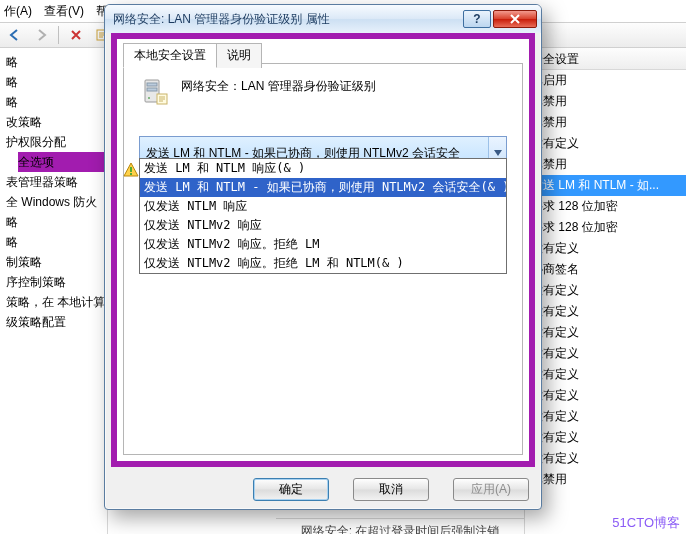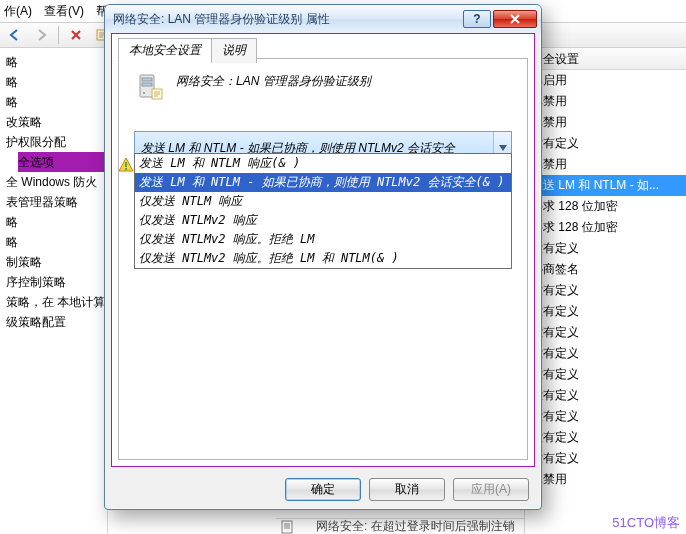--- a/index.html
+++ b/index.html
@@ -16,59 +16,59 @@
 
   .bg-main { position: absolute; top: 48px; left: 0; right: 0; bottom: 0; display: flex; }
   .bg-tree { width: 108px; border-right: 1px solid #d8d8d8; padding: 4px 0 4px 6px; line-height: 20px; overflow:hidden; white-space:nowrap;}
   .bg-tree div { }
   .bg-tree .sel { background: #a21caf; margin-left: 12px; }
   .bg-right { flex: 1; position: relative; }
   .bg-list { position:absolute; top:0; bottom:0; right:0; width:162px; border-left:1px solid #d8d8d8; }
   .bg-list .hdr { height:22px; border-bottom:1px solid #d8d8d8; background:linear-gradient(#fdfdfd,#eee); padding:3px 6px;}
   .bg-list .row { padding:2px 6px; white-space:nowrap; overflow:hidden; text-overflow:ellipsis;}
   .bg-list .row.sel { background:#3399ff; color:#fff;}
-  .bg-status { position:absolute; left:168px; right:162px; bottom:0; height:16px; border-top:1px solid #d8d8d8; display:flex; align-items:center; gap:20px; padding:0 4px; color:#444;}
+  .bg-status { position:absolute; left:168px; right:162px; bottom:0; height:16px; border-top:1px solid #d8d8d8; display:flex; align-items:center; gap:4px; padding:0 4px; color:#444;flex-direction:column;}
   .watermark { position:absolute; right:6px; bottom:2px; color:#8b5cf6; font-size:13px; }
 
   
   .dlg { position:absolute; left:104px; top:4px; width:438px; height:506px;
     border:1px solid #5a7ca0; border-radius:6px 6px 4px 4px; background:#f0f0f0;
     box-shadow: 0 0 0 1px rgba(255,255,255,.6) inset, 6px 8px 20px rgba(0,0,0,.35);}
   .dlg-title { height:28px; border-radius:5px 5px 0 0;
     background:linear-gradient(#f7fbff,#dce9f7 48%,#cde0f3 52%,#e8f1fb);
     display:flex; align-items:center; padding:0 4px 0 8px; }
   .dlg-title .txt { flex:1; color:#1b3a5f; }
   .winbtns { display:flex; gap:0; }
   .winbtn { width:28px; height:18px; border:1px solid #3e6fa0; border-radius:2px; display:flex;align-items:center;justify-content:center; margin-left:2px;}
   .winbtn.help { background:linear-gradient(#eaf3fc,#bcd6ef); color:#1b3a5f; font-weight:bold;}
   .winbtn.close { width:44px; background:linear-gradient(#f29a8e,#d9442f 48%,#c81e0b 52%,#e96c58); color:#fff; border-color:#8c1a0b;}
   .winbtn.close svg { stroke:#fff; }
 
-  .dlg-body { position:absolute; top:28px; left:6px; right:6px; bottom:42px; background:#fff; border:1px solid #a21caf;font-style:italic;}
+  .dlg-body { position:absolute; top:28px; left:6px; right:6px; bottom:42px; background:#fff; border:6px solid #a21caf;}
   .tabs { position:absolute; top:4px; left:6px; display:flex; }
   .tab { padding:3px 10px; border:1px solid #b5b5b5; background:#f5f5f5; margin-right:-1px; border-bottom:none; position:relative; z-index:1;}
   .tab.active { background:#fff; border-bottom:1px solid #fff; z-index:3;}
   .tabpanel { position:absolute; top:24px; left:6px; right:6px; bottom:6px; border:1px solid #b5b5b5; background:#fff; padding:12px 15px;}
   .policy-head { display:flex; align-items:flex-start; gap:10px; margin-bottom:28px;}
   .policy-head .icon { width:32px; height:32px; flex:0 0 auto;}
   .policy-head .lbl { padding-top:2px;}
 
   .combo { position:relative; width:100%; }
   .combo-display { height:34px; border:1px solid #7a9ccf; background:linear-gradient(#fff,#f2f8ff);
     display:flex; align-items:center; padding:0 20px 0 6px; color:#000;margin-top:7px;}
   .combo-display.focused { background:linear-gradient(#dff0ff,#bfe0ff); }
   .combo-arrow { position:absolute; right:1px; top:1px; bottom:1px; width:18px;
     background:linear-gradient(#eaf4ff,#c9e1fb); border-left:1px solid #9cc1e8;
     display:flex; align-items:center; justify-content:center;}
   .dropdown { position:absolute; left:0; top:22px; width:100%; border:1px solid #6f6f6f; background:#fff; z-index:10;}
   .dd-item { padding:1px 4px; white-space:nowrap; font-family:"SimSun",monospace; overflow:hidden;}
   .dd-item.sel { background:#2f63c9; color:#fff; }
   .warn { position:absolute; left:-16px; top:26px; width:16px; height:16px; }
 
-  .dlg-buttons { position:absolute; bottom:8px; right:12px; display:flex; gap:8px;}
+  .dlg-buttons { position:absolute; bottom:8px; right:12px; display:flex; gap:24px;}
   .btn { min-width:76px; height:23px; border:1px solid #8a8a8a; border-radius:3px;
     background:linear-gradient(#fefefe,#e6e6e6 48%,#dcdcdc 52%,#f2f2f2);
     display:flex; align-items:center; justify-content:center; padding:0 10px;}
   .btn.default { border-color:#3c7fb1; box-shadow:0 0 0 1px #a7d1f0 inset;}
   .btn.disabled { color:#8d8d8d; }
 </style>
 </head>
 <body>
 
 <div class="bg-menubar">
@@ -109,22 +109,22 @@
 </div>
 
 <div class="bg-main">
   <div class="bg-tree" id="tree">
       <div>略</div>
       <div>略</div>
       <div>略</div>
       <div>改策略</div>
       <div>护权限分配</div>
       <div class="sel">全选项</div>
+      <div>表管理器策略</div>
       <div>全 Windows 防火</div>
-      <div>表管理器策略</div>
       <div>略</div>
       <div>略</div>
       <div>制策略</div>
       <div>序控制策略</div>
       <div>策略，在 本地计算</div>
       <div>级策略配置</div>
     </div>
   <div class="bg-right">
     <div class="bg-list">
       <div class="hdr">安全设置</div>

